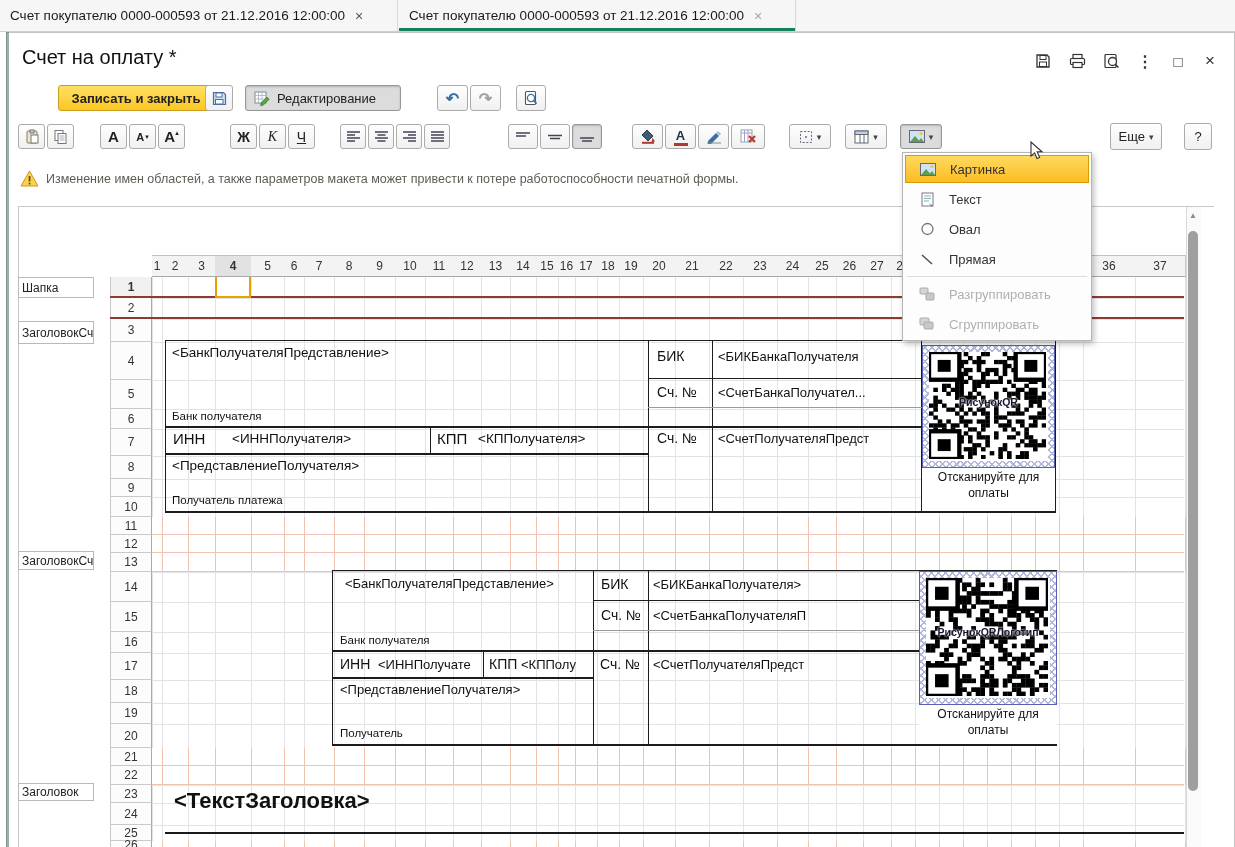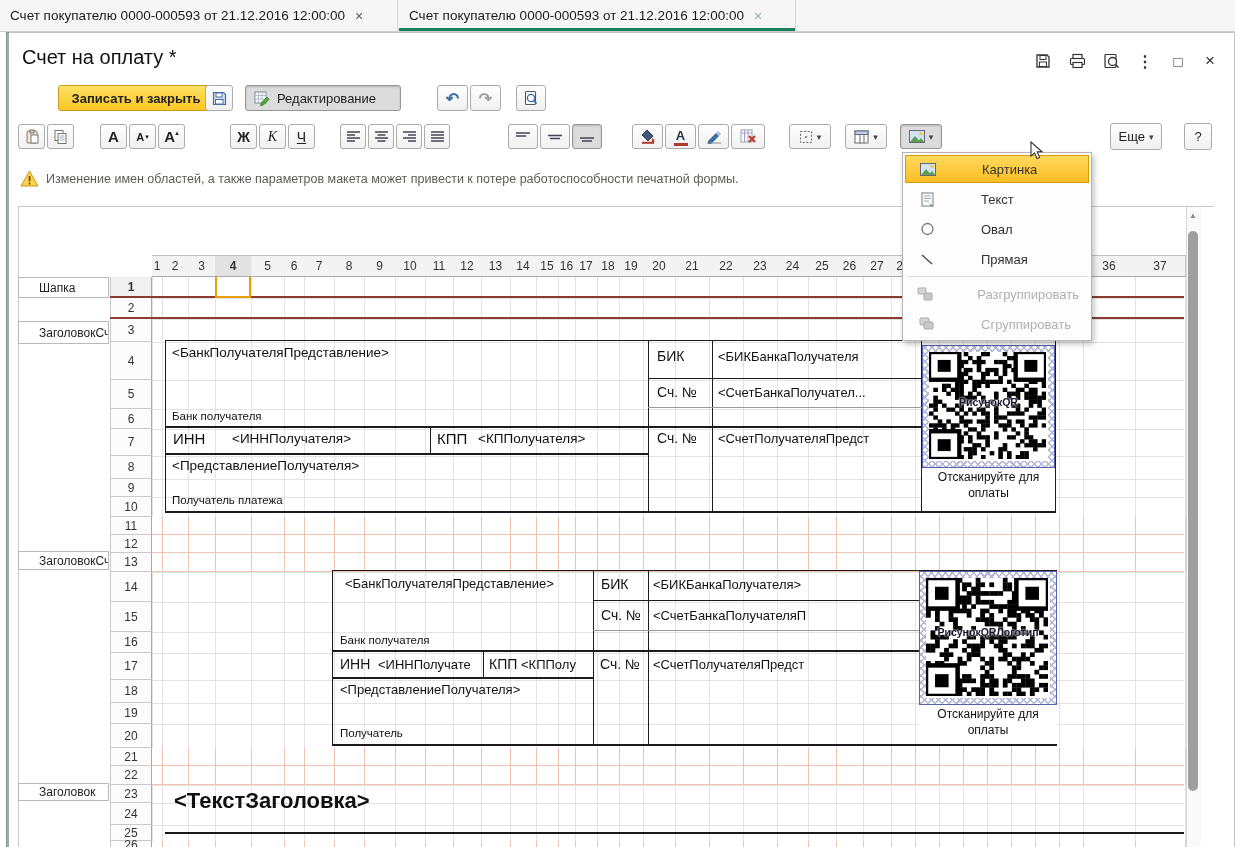--- a/index.html
+++ b/index.html
@@ -31,23 +31,23 @@
   .warn-text{font-size:12.5px;color:#5f5b55;}
   
   .colhdr{position:absolute;box-sizing:border-box;height:22px;background:#f3f3f3;border-right:1px solid #c9c9c9;
           border-top:1px solid #c0c0c0;border-bottom:1px solid #a9a9a9;font-size:12px;color:#333;
           display:flex;align-items:center;justify-content:center;}
   .colhdr.sel{background:#e2e2e2;font-weight:bold;}
   .rowhdr{position:absolute;box-sizing:border-box;width:42px;background:#fcfcfc;border-bottom:1px solid #c9c9c9;
           border-right:1px solid #a9a9a9;border-left:1px solid #c9c9c9;font-size:12px;color:#333;
           display:flex;align-items:center;justify-content:center;}
   .rowhdr.sel{font-weight:bold;background:#f0f0f0;}
-  .sectioncell{position:absolute;box-sizing:border-box;left:18px;width:91px;background:#fff;
+  .sectioncell{position:absolute;box-sizing:border-box;left:18px;width:76px;background:#fff;
                border:1px solid #b9b9b9;font-size:12px;color:#222;display:flex;align-items:center;
-               padding-left:20px;overflow:hidden;white-space:nowrap;}
+               padding-left:3px;overflow:hidden;white-space:nowrap;}
   .redline{position:absolute;height:2px;background:#8c3a32;}
   .blackline{position:absolute;background:#1a1a1a;}
   .cellt{position:absolute;font-size:13px;color:#111;white-space:nowrap;overflow:hidden;}
   .small{font-size:11.5px;}
   .big{font-size:14px;}
   .sel-cell{position:absolute;border:2px solid #e7a100;border-top:none;box-sizing:border-box;}
   
   .hl{position:absolute;background:#1c1c1c;height:1px;}
   .vl{position:absolute;background:#1c1c1c;width:1px;}
   
@@ -55,21 +55,21 @@
          background:
           repeating-linear-gradient(45deg,#b2b7dd 0 1.5px,rgba(255,255,255,0) 1.5px 5px),
           repeating-linear-gradient(-45deg,#b2b7dd 0 1.5px,#ffffff 1.5px 5px);}
   .qrin{width:100%;height:100%;background:#fff;position:relative;overflow:hidden;}
   .qrlabel{position:absolute;left:0;right:0;top:40%;text-align:center;font-size:10.5px;font-weight:bold;
            color:#15152e;text-shadow:0 0 2px #fff,0 0 2px #fff;}
   .qrcap{position:absolute;background:#fff;font-size:12px;text-align:center;color:#111;line-height:1.3;
          display:flex;align-items:flex-start;justify-content:center;box-sizing:border-box;padding-top:2px;}
   
   .menu{position:absolute;background:#fdfdfd;border:1px solid #b5b5b5;box-shadow:2px 3px 6px rgba(0,0,0,.25);}
-  .mi{position:relative;height:28px;display:flex;align-items:center;font-size:13px;color:#333;padding:0 10px 0 12px;margin:2px 2px;gap:32px;}
+  .mi{position:relative;height:28px;display:flex;align-items:center;font-size:13px;color:#333;padding:0 10px 0 12px;margin:2px 2px;}
   .mi .mic{width:20px;height:16px;margin-right:12px;display:flex;align-items:center;justify-content:center;}
   .mi.hl2{background:linear-gradient(#ffd95e,#fcbd23);border:1px solid #d89c00;box-sizing:border-box;}
   .mi.dis{color:#b0b0b0;}
   .msep{height:1px;background:#dcdcdc;margin:3px 4px;}
   
   .sbtrack{left:1186px;top:207px;width:14px;height:640px;background:#fafafa;border-left:1px solid #d8d8d8;}
   .sbthumb{left:1188px;top:231px;width:10px;height:560px;background:#9f9f9f;border-radius:5px;}
   .icon-svg{display:block;}
 </style>
 </head>

